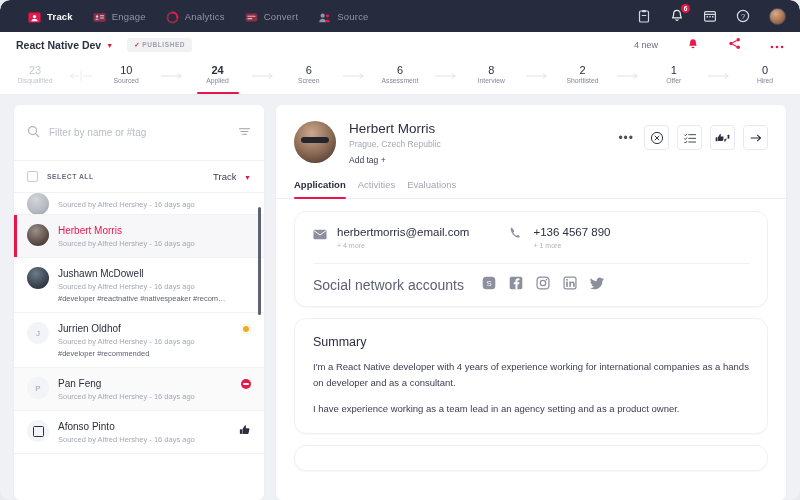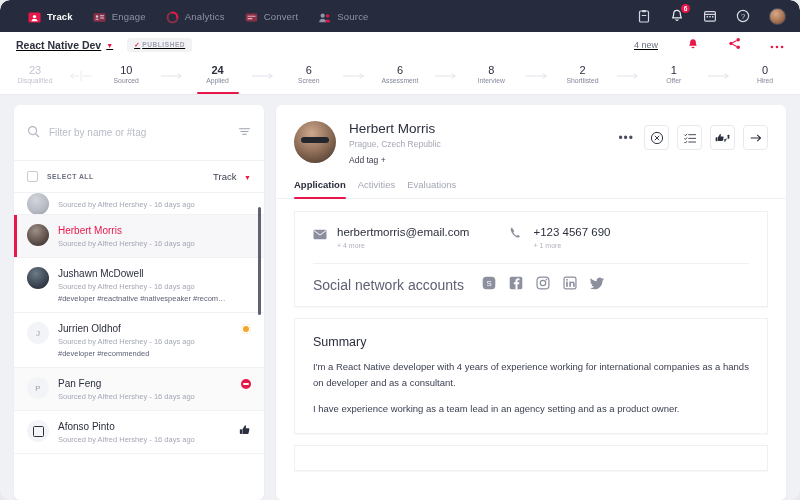--- a/index.html
+++ b/index.html
@@ -42,21 +42,21 @@
   }
   .avatar-nav {
     width: 17px; height: 17px; border-radius: 50%;
     background: radial-gradient(circle at 38% 32%, #d7a98a 0%, #b07c58 48%, #6b4430 100%);
     border: 1px solid #4a4f63; cursor: pointer;
   }
 
   
   .jobbar {
     height: 26px; background: #fff;
-    display: flex; align-items: center; padding: 0 16px; text-decoration: underline;
+    display: flex; align-items: center; padding: 0 16px;
   }
   .job-title { font-size: 10.5px; color: #2b2f3e; font-weight: bold; }
   .chev { margin-left: 5px; color: #e8174a; font-size: 7px; cursor: pointer; }
   .pill {
     margin-left: 14px; background: #f2f2f5; color: #9c9fae;
     font-size: 6.5px; letter-spacing: .6px; font-weight: bold;
     padding: 3px 7px; border-radius: 3px;
   }
   .pill .tick { color: #e8174a; margin-right: 2px; }
   .jobbar-right { margin-left: auto; display: flex; align-items: center; gap: 29px; }
@@ -192,21 +192,21 @@
   .tab { font-size: 9.5px; color: #a4a8b5; padding-bottom: 8px;
          position: relative; cursor: pointer; }
   .tab.active { color: #2b2f3e; font-weight: bold; }
   .tab.active::after {
     content: ""; position: absolute; left: 0; right: 0; bottom: -1px;
     height: 2px; background: #e8174a; border-radius: 1px;
   }
 
   .dbody { flex: 1; padding: 12px 18px 0 18px; background: #fff; overflow: hidden; }
   .card {
-    border: 1px solid #eef0f3; border-radius: 0;
+    border: 1px solid #eef0f3; border-radius: 12px;
     background: #fff; margin-bottom: 11px;
     box-shadow: 0 1px 1px rgba(30,35,60,.03);
   }
   .crow { display: flex; align-items: flex-start; padding: 14px 18px; gap: 40px; }
   .cfield { display: flex; align-items: flex-start; gap: 10px; }
   .cval { font-size: 11.5px; color: #2b2f3e; line-height: 13px; }
   .cmore { font-size: 7px; color: #b0b3be; margin-top: 3px; }
   .divider { height: 1px; background: #f0f1f4; margin: 0 18px; }
   .social { display: flex; align-items: center; padding: 12px 18px; gap: 13px; }
   .slabel { font-size: 14px; color: #5d6173; margin-right: 5px; }
@@ -593,21 +593,21 @@
                 <div class="cmore">+ 4 more</div>
               </span>
             </div>
             <div class="cfield">
               <span>
                 <svg viewBox="0 0 16 16" width="14" height="14">
                     <path d="M3.2 1.6c-1 .8-1.6 2-1 3.8.8 2.6 3.4 6 6.4 7.4 1.9.9 3.2.4 4-.5l-2.3-2.2-1.8 1c-1.3-.7-2.8-2.3-3.6-3.8l1.2-1.6z" fill="#8b8f9e"></path>
                   </svg>
               </span>
               <span>
-                <div class="cval">+123 4567 690</div>
+                <div class="cval">+136 4567 890</div>
                 <div class="cmore">+ 1 more</div>
               </span>
             </div>
           </div>
           <div class="divider"></div>
           <div class="social">
             <span class="slabel">Social network accounts</span>
             <span class="sic">
               <svg viewBox="0 0 16 16" width="14" height="14">
                   <rect x=".8" y=".8" width="14.4" height="14.4" rx="4" fill="#8b8f9e"></rect>

